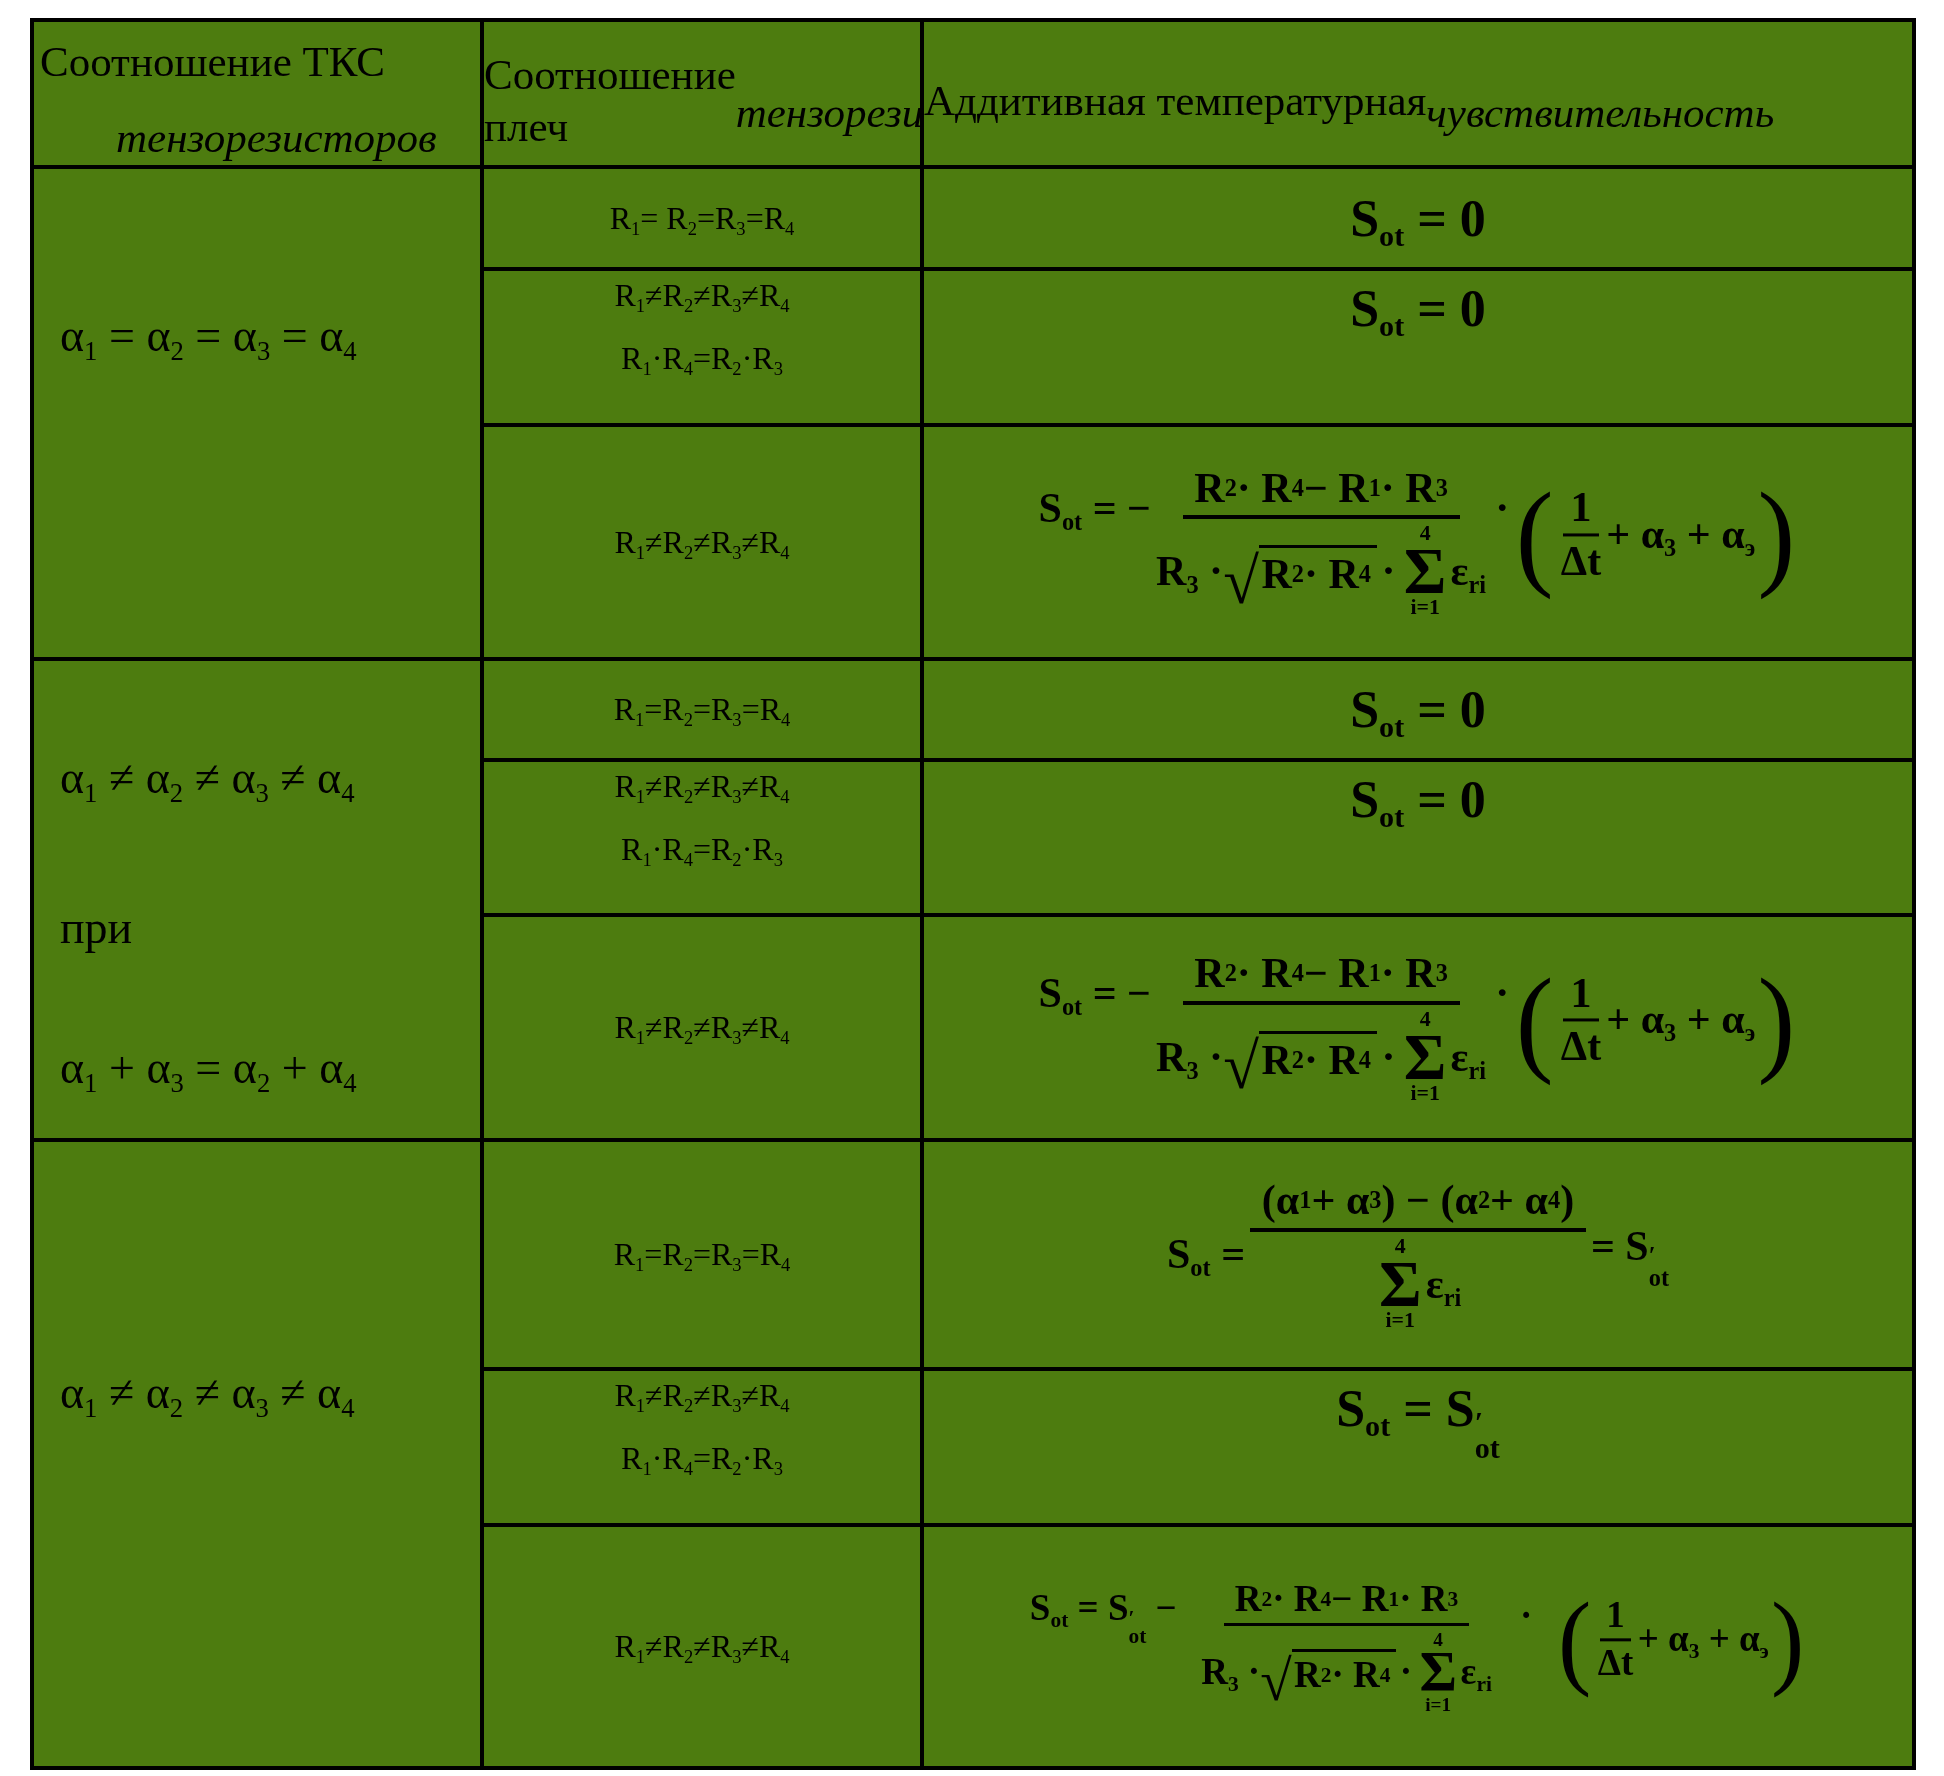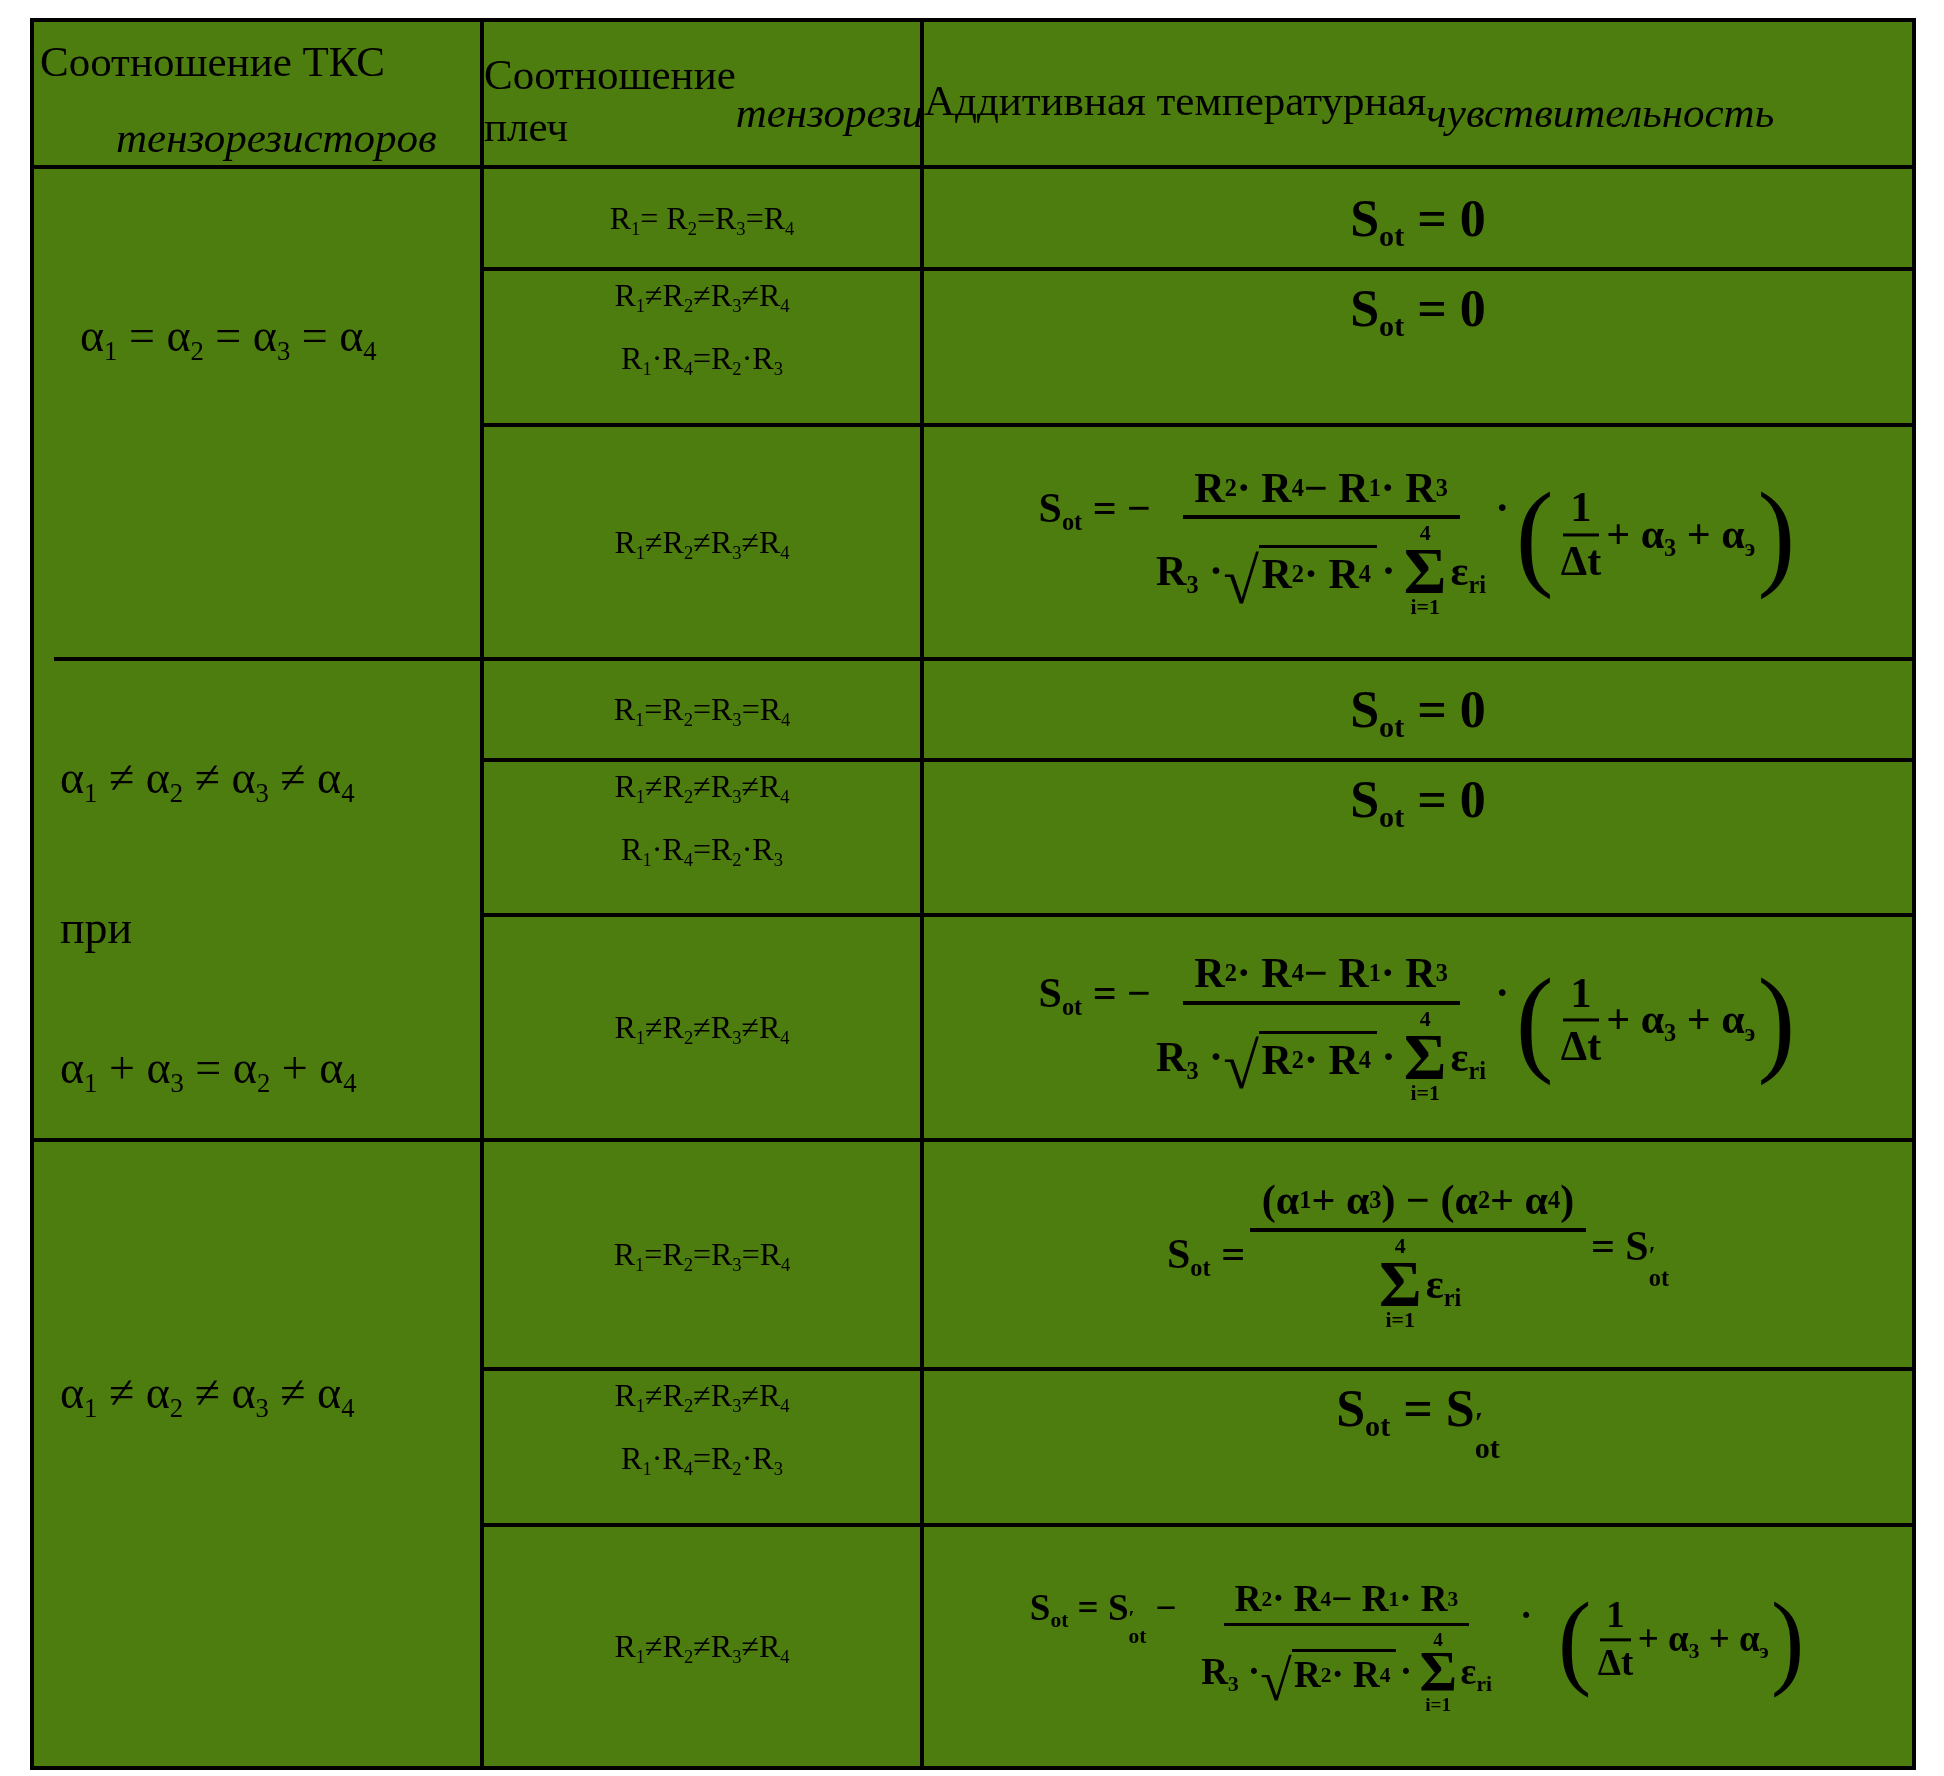--- a/index.html
+++ b/index.html
@@ -24,21 +24,21 @@
 
   
   .hdr{font-size:43px;line-height:52px;}
   .hdr.center{flex-direction:row;align-items:center;justify-content:flex-start;padding-top:14px;}
   .hdr .l2{margin-top:24px;font-style:italic;}
   .hdr1{flex-direction:column;align-items:flex-start;padding:14px 0 0 6px;}
   .hdr1 .l2{margin-left:76px;margin-top:24px;}
 
   
   .tks{flex-direction:column;align-items:flex-start;padding-left:26px;font-size:46px;line-height:54px;}
-  .tks.g1{padding-top:140px;margin-left:20px;}
+  .tks.g1{padding-top:140px;}
   .tks.g2{padding-top:90px;}
   .tks.g2 .l2{margin-top:96px;}
   .tks.g2 .l3{margin-top:86px;}
   .tks.g3{padding-top:224px;}
 
   
   .arms{font-family:Liberation Serif, serif;font-size:32px;align-items:center;justify-content:center;}
   .arms.two{flex-direction:column;justify-content:flex-start;padding-top:6px;align-items:center;}
   .arms.two .l2{margin-top:26px;}
 

